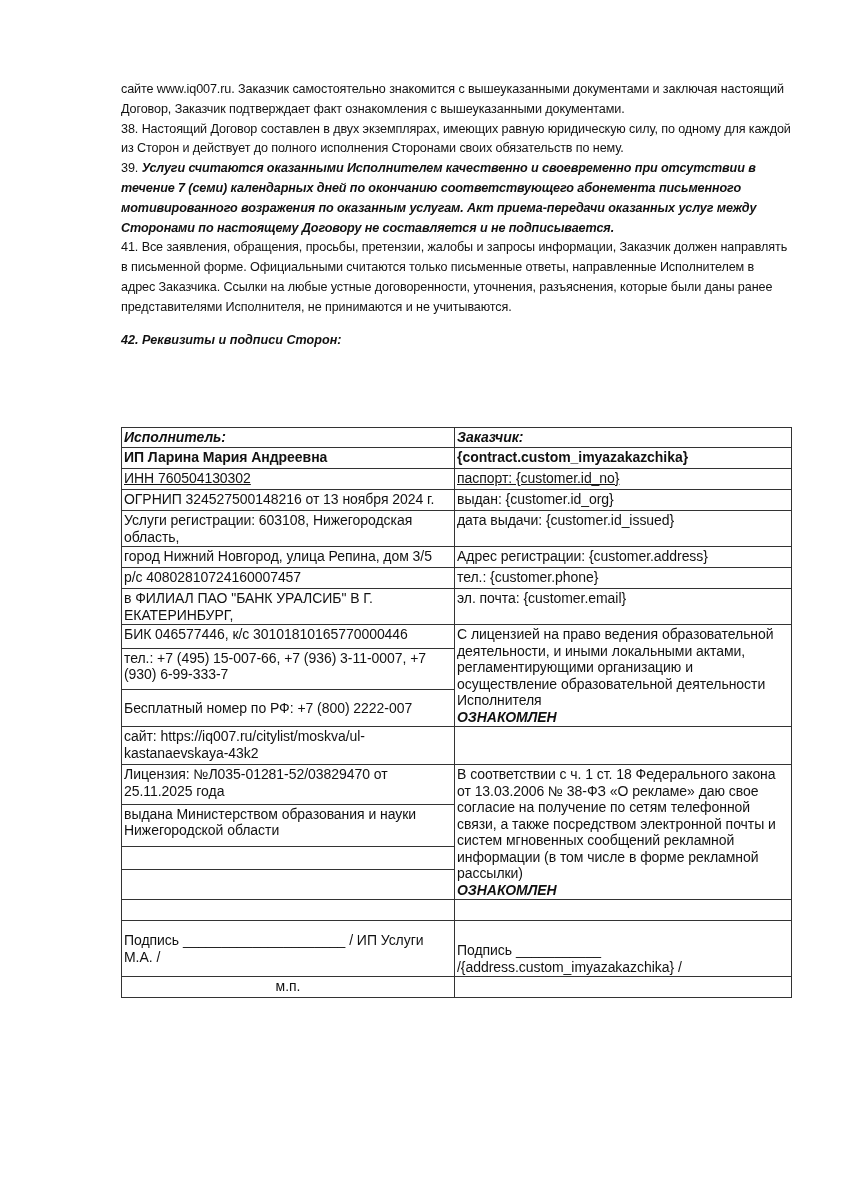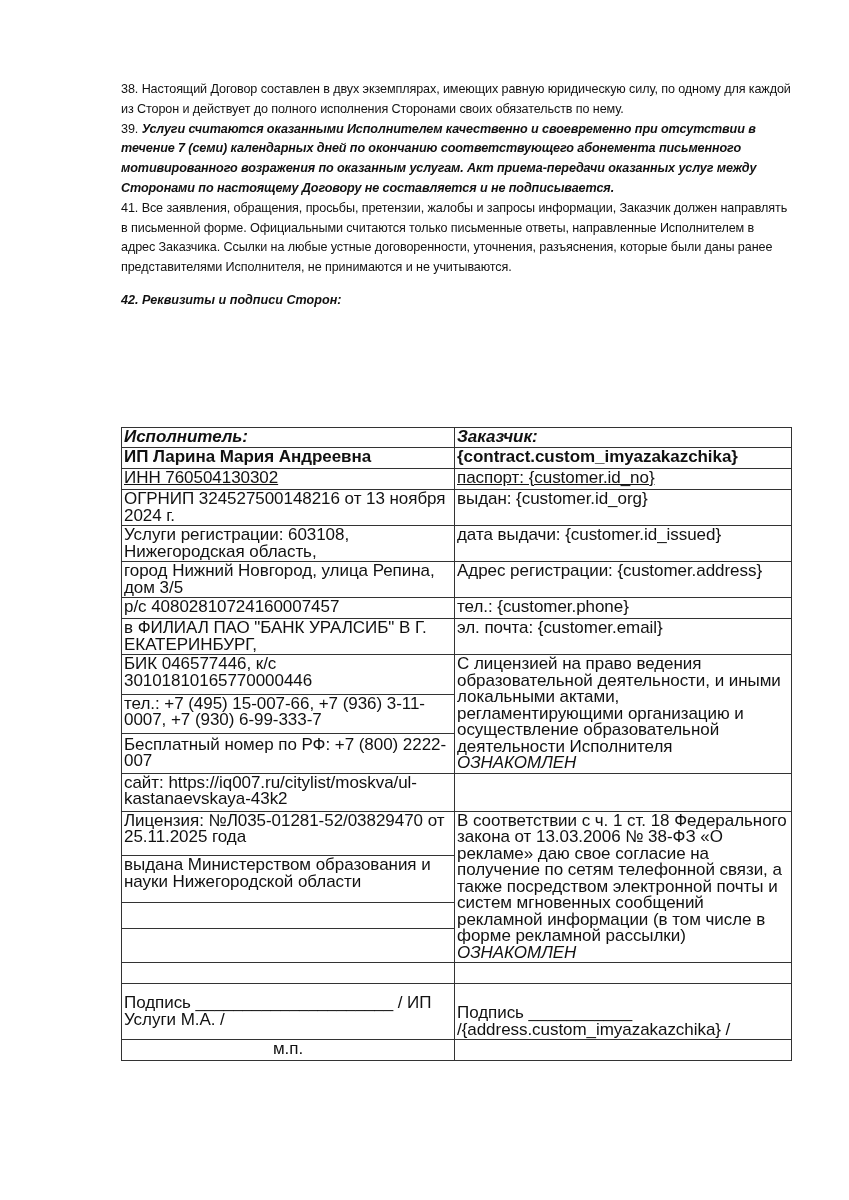--- a/index.html
+++ b/index.html
@@ -13,37 +13,38 @@
       font-size: 12.6px; line-height: 19.8px; margin: 0;
       letter-spacing: -0.1px;
     }
     .heading {
       font-size: 12.6px; font-weight: bold; font-style: italic;
       margin: 12px 0 0 0; line-height: 20px;
     }
     table.req {
       position: absolute; left: 121px; top: 427px;
       width: 666px; border-collapse: collapse; table-layout: fixed;
-      font-size: 17px; line-height: 16.5px;
+      font-size: 14px; line-height: 16.5px;
     }
     table.req td {
       border: 1.3px solid #333333; padding: 1px 2px 1px 2px; vertical-align: top;
       letter-spacing: -0.05px;
     }
     td.l { width: 328px; }
     td.r { width: 332px; }
     .bi { font-weight: bold; font-style: italic; }
     .b { font-weight: bold; }
-    .i-b { font-weight: normal; font-style: italic; display: block; }
+    .i-b { font-weight: bold; font-style: italic; display: block; }
     .center { text-align: center; }
   </style>
 </head>
 <body>
 
 <div class="page">
+  <p class="para">сайте www.iq007.ru. Заказчик самостоятельно знакомится с вышеуказанными документами и заключая настоящий Договор, Заказчик подтверждает факт ознакомления с вышеуказанными документами.</p>
   <p class="para"><span>38.</span> <span>Настоящий Договор составлен в двух экземплярах, имеющих равную юридическую силу, по одному для каждой из Сторон и действует до полного исполнения Сторонами своих обязательств по нему.</span></p>
   <p class="para"><span>39.</span> <span class="bi">Услуги считаются оказанными Исполнителем качественно и своевременно при отсутствии в течение 7 (семи) календарных дней по окончанию соответствующего абонемента письменного мотивированного возражения по оказанным услугам. Акт приема-передачи оказанных услуг между Сторонами по настоящему Договору не составляется и не подписывается.</span></p>
   <p class="para"><span>41.</span> <span>Все заявления, обращения, просьбы, претензии, жалобы и запросы информации, Заказчик должен направлять в письменной форме. Официальными считаются только письменные ответы, направленные Исполнителем в адрес Заказчика. Ссылки на любые устные договоренности, уточнения, разъяснения, которые были даны ранее представителями Исполнителя, не принимаются и не учитываются.</span></p>
   <p class="heading">42. Реквизиты и подписи Сторон:</p>
 </div>
 
 <table class="req">
   <tbody>
       <tr style="height:20px;">
     <td class="l bi">Исполнитель:</td>

